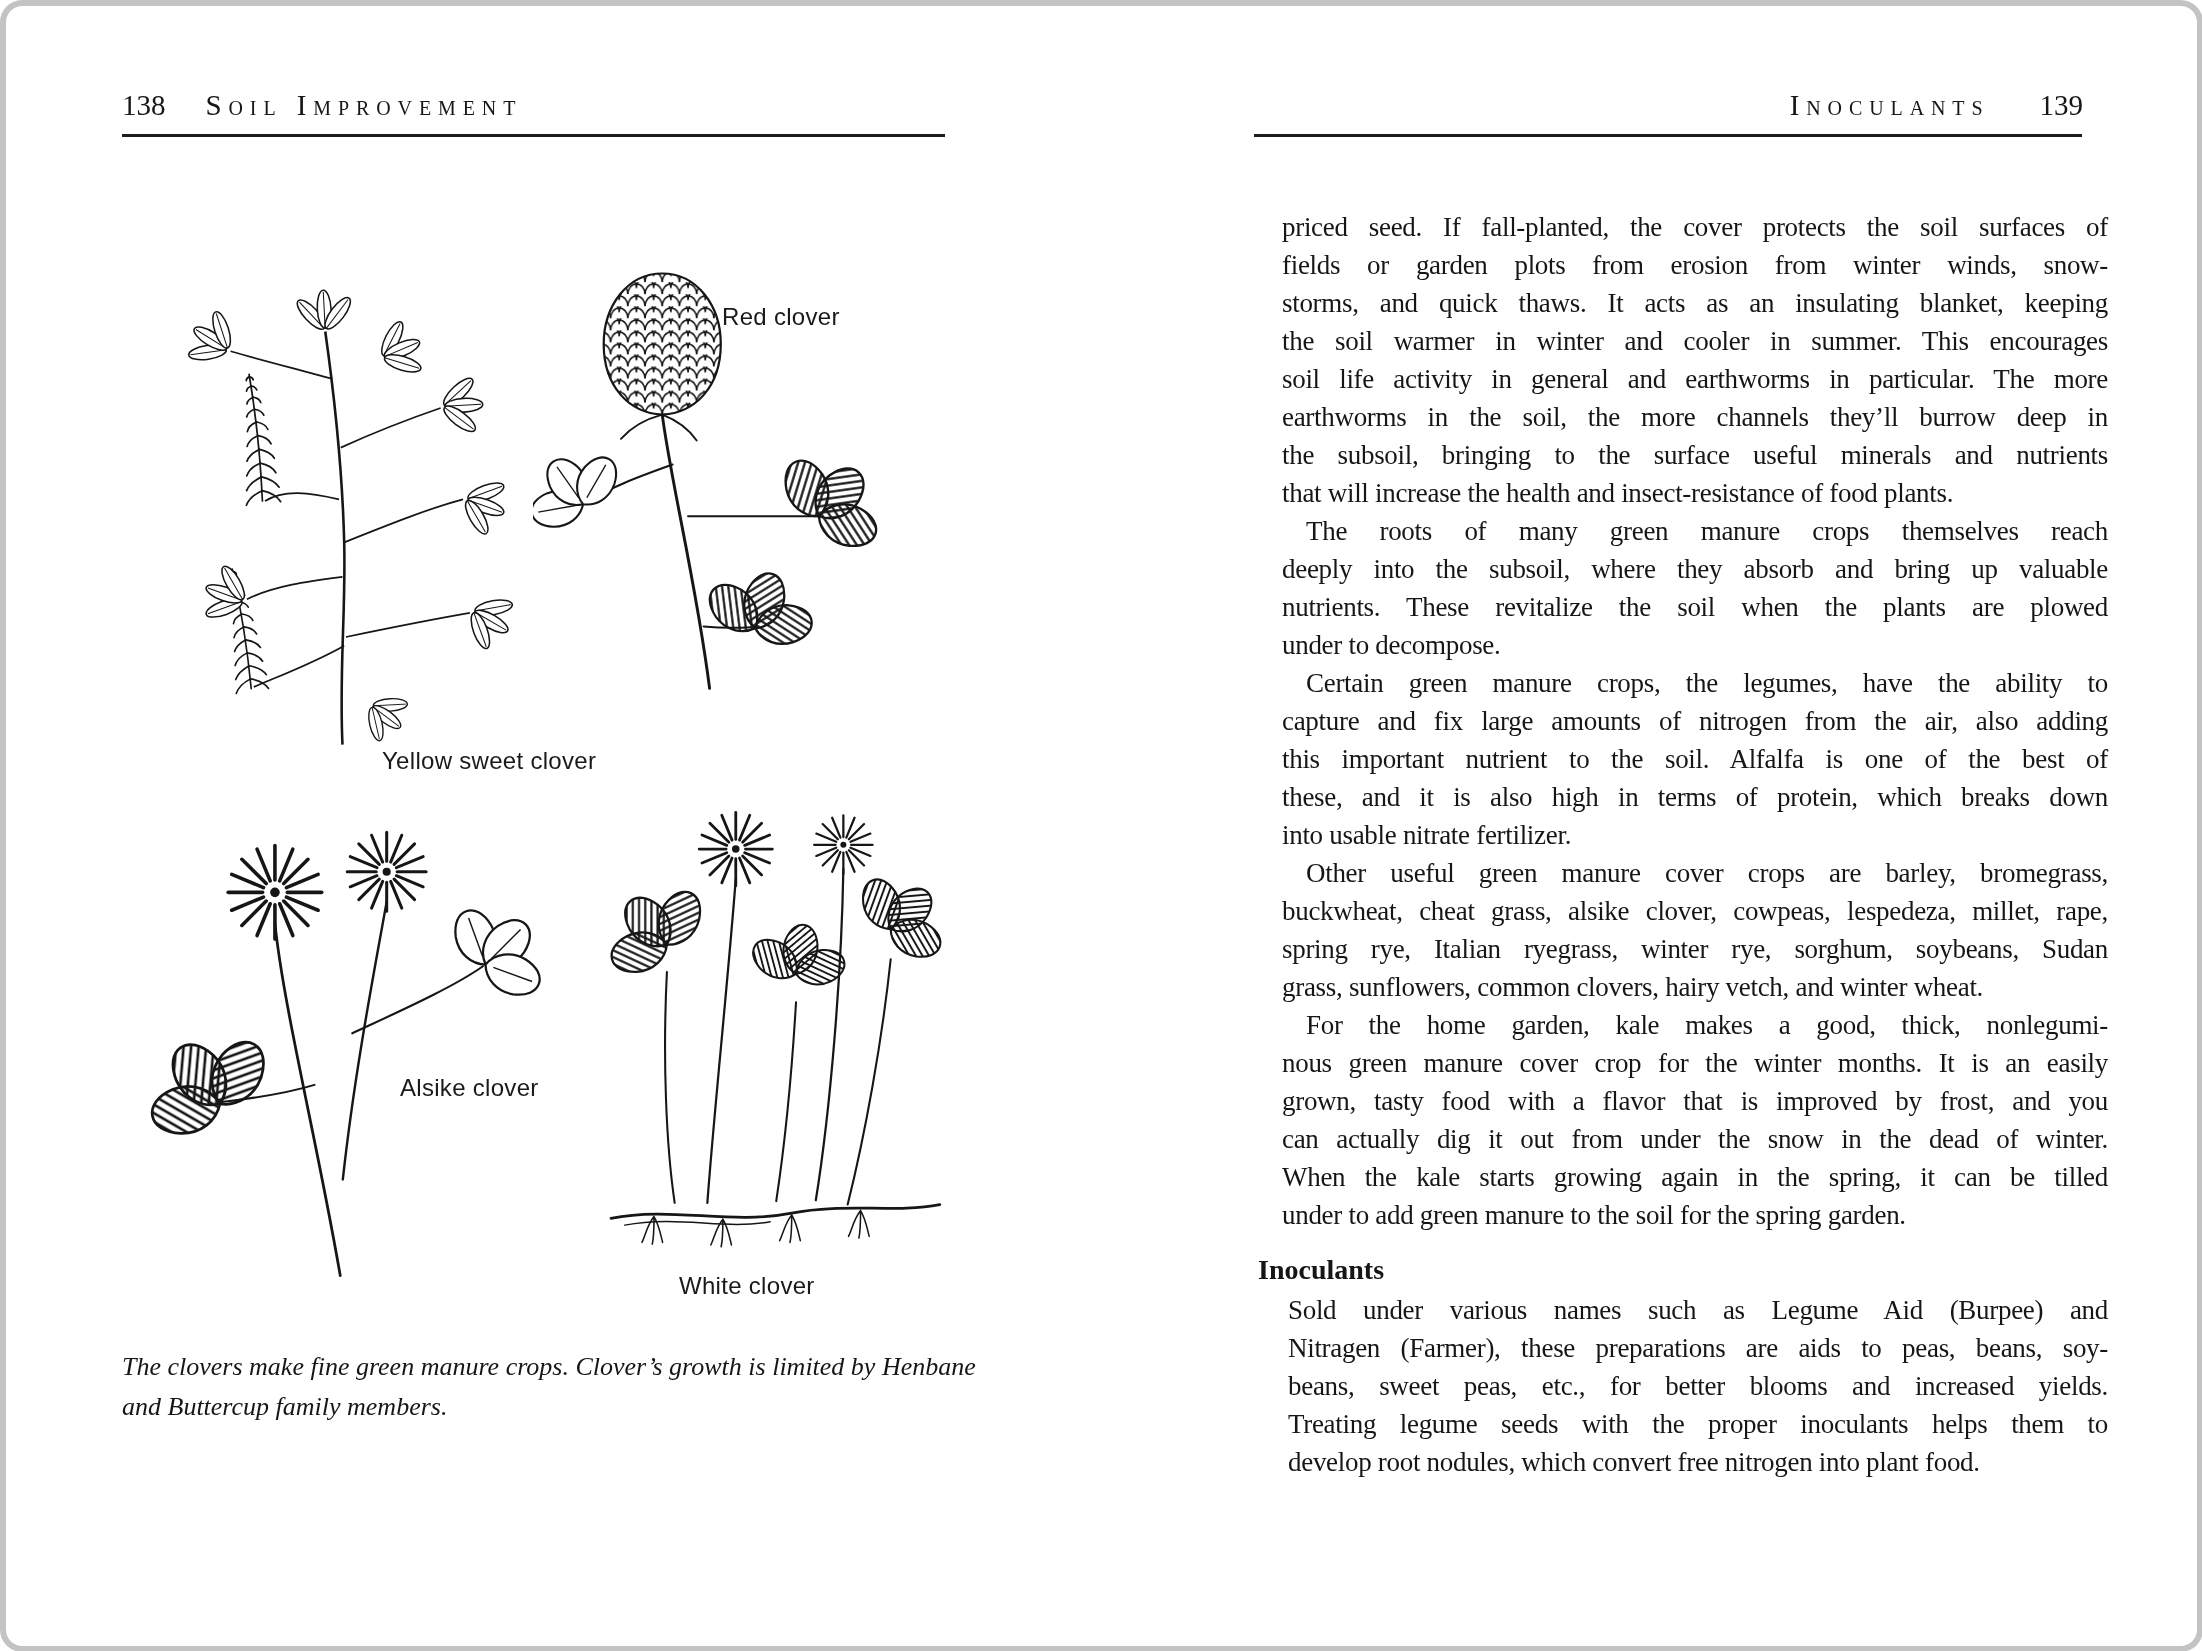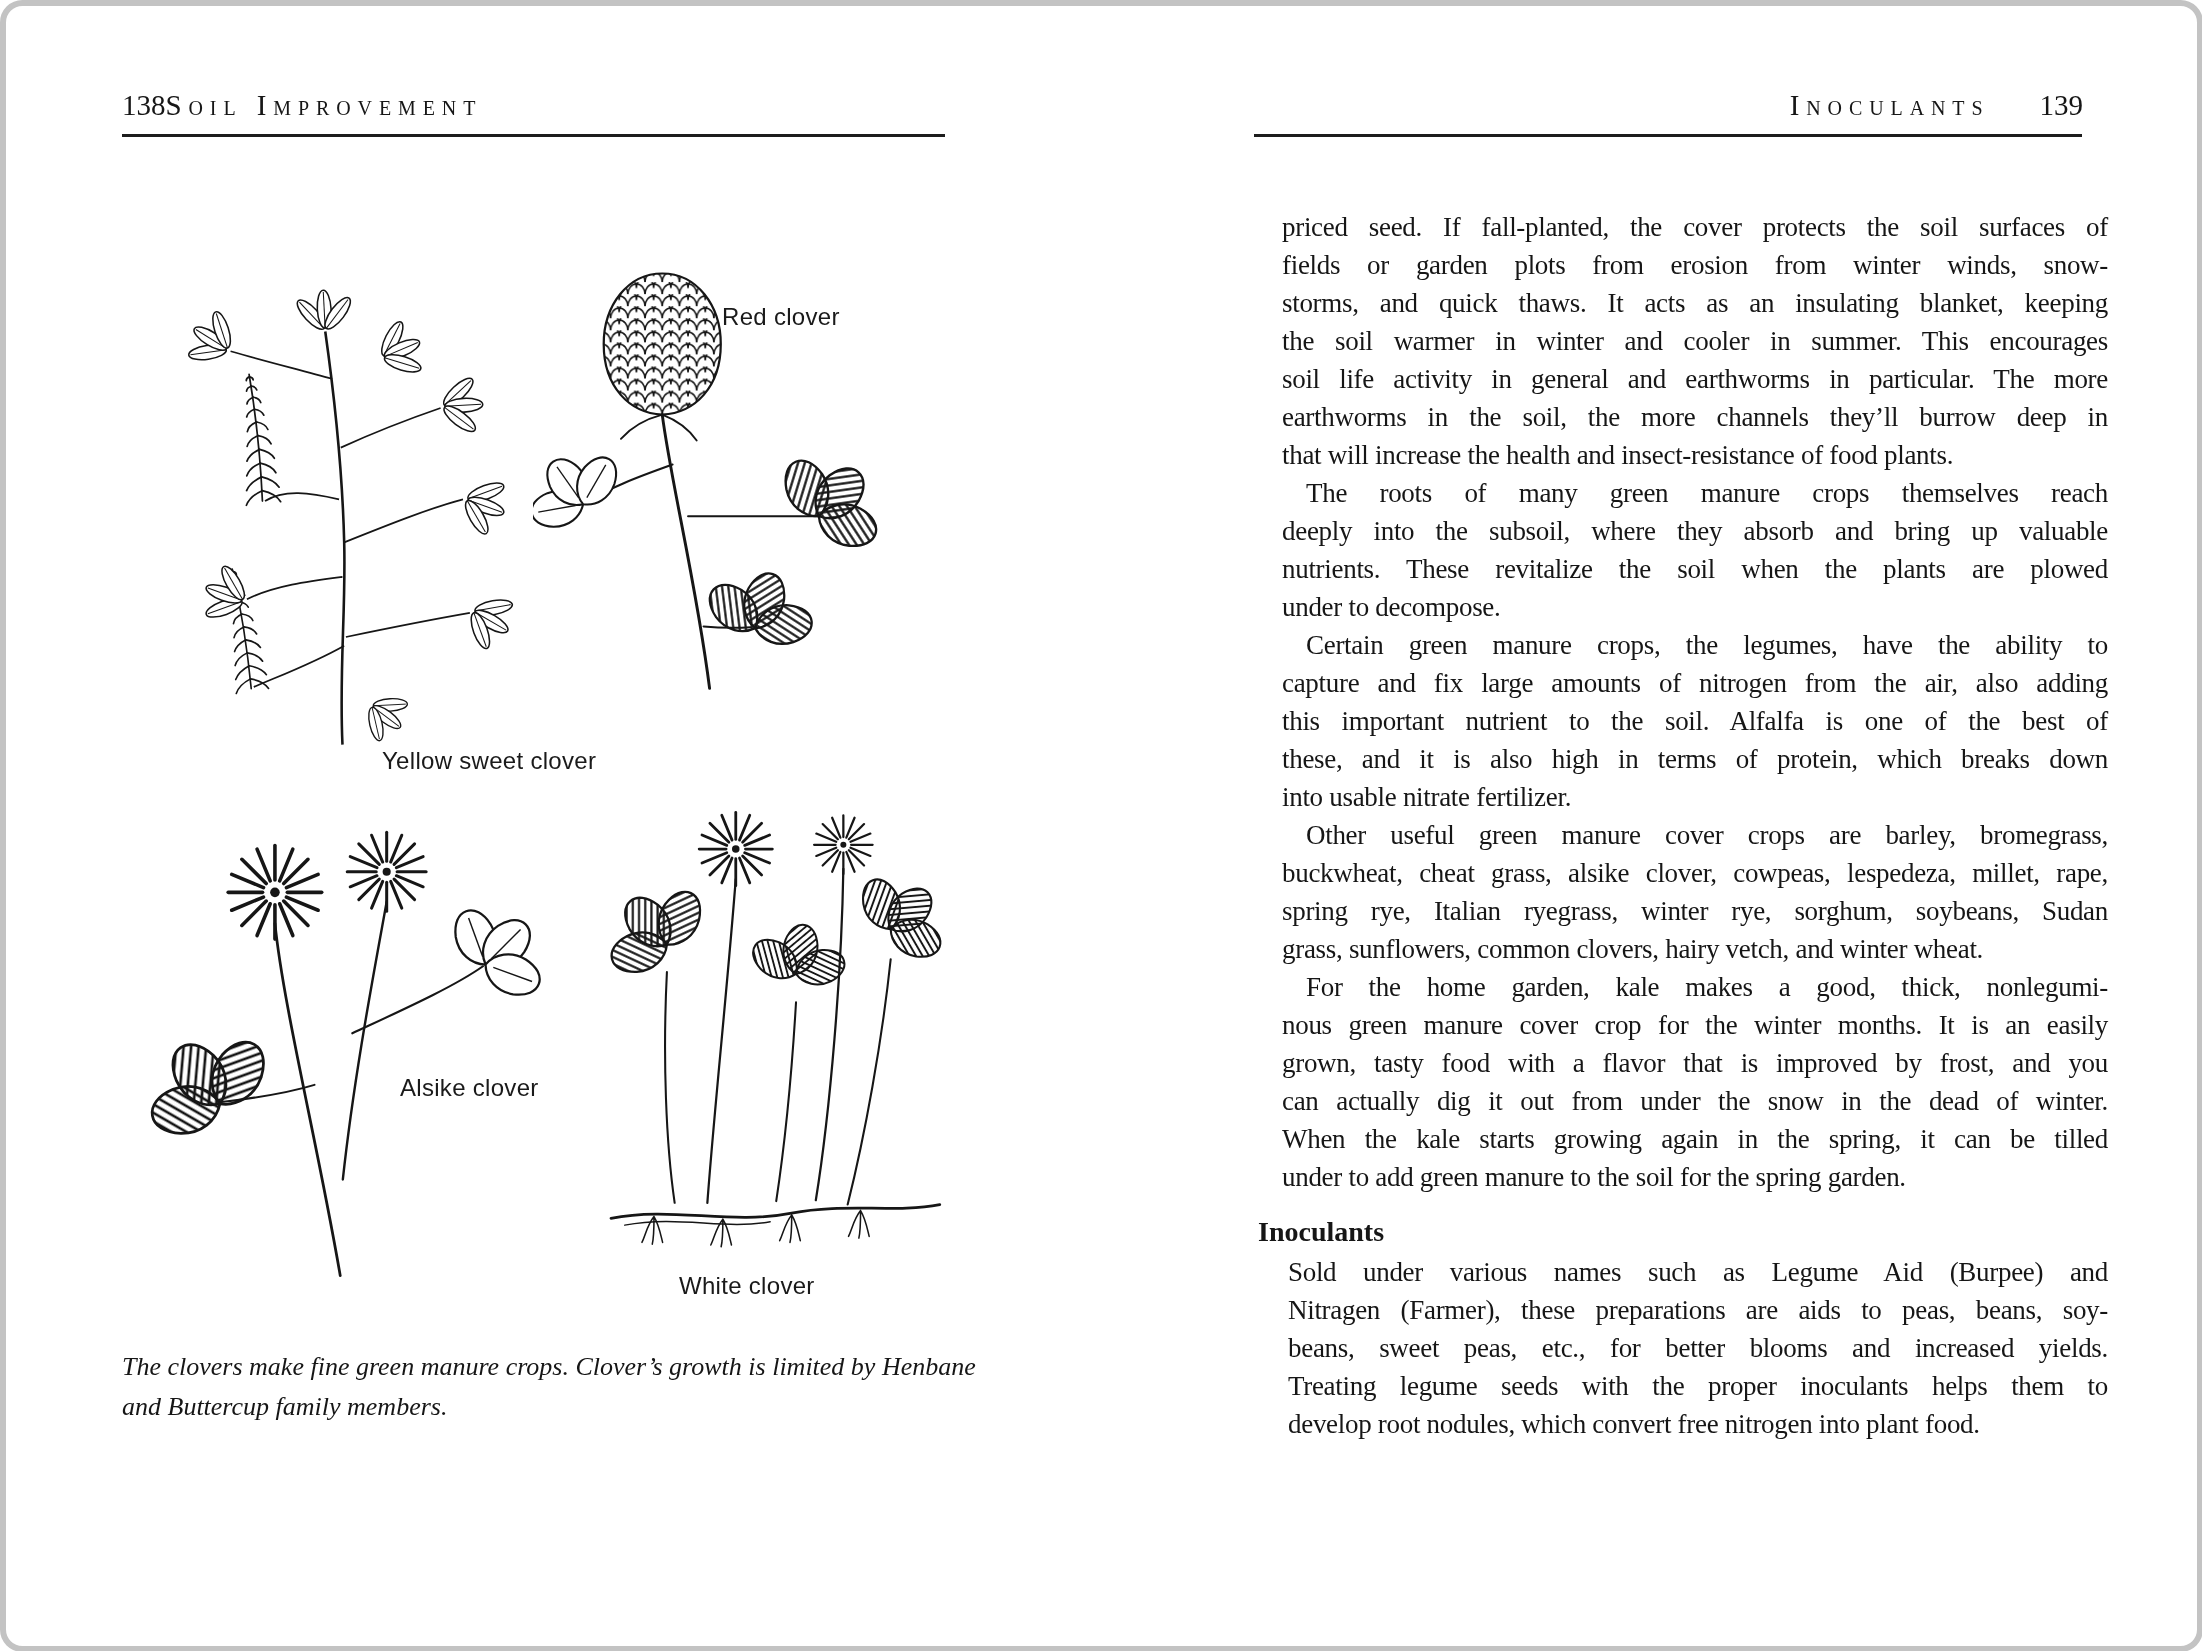--- a/index.html
+++ b/index.html
@@ -10,21 +10,21 @@
   .frame{
     position:absolute;inset:0;border:6px solid #c3c3c3;border-radius:22.4px;
     pointer-events:none;box-sizing:border-box;
   }
   
   .running-head{position:absolute;top:89px;font-size:29px;white-space:nowrap;}
   .running-head .smallcaps{font-variant:small-caps;letter-spacing:6.9px;}
   .running-head.left{left:122px;}
   .running-head.right{right:120px;text-align:right;}
   .running-head .pagenum{letter-spacing:0;}
-  .running-head.left .pagenum{}
+  .running-head.left .pagenum{margin-right:40px;}
   .running-head.right .pagenum{margin-left:50px;}
   .head-rule{position:absolute;top:134px;height:2.6px;background:#1d1d1d;}
   .head-rule.left{left:122px;width:823px;}
   .head-rule.right{left:1254px;width:828px;}
 
   
   .body-column{
     position:absolute;left:1282px;top:208px;width:826px;
     font-size:27px;line-height:38px;letter-spacing:-0.3px;
   }
@@ -233,20 +233,21 @@
 <div class="head-rule right"></div>
 
 <div class="body-column">
   <div class="para">
       <div class="line">priced seed. If fall-planted, the cover protects the soil surfaces of</div>
       <div class="line">fields or garden plots from erosion from winter winds, snow-</div>
       <div class="line">storms, and quick thaws. It acts as an insulating blanket, keeping</div>
       <div class="line">the soil warmer in winter and cooler in summer. This encourages</div>
       <div class="line">soil life activity in general and earthworms in particular. The more</div>
       <div class="line">earthworms in the soil, the more channels they’ll burrow deep in</div>
+      <div class="line">the subsoil, bringing to the surface useful minerals and nutrients</div>
       <div class="line last">that will increase the health and insect-resistance of food plants.</div>
     </div>
   <div class="para indent">
       <div class="line">The roots of many green manure crops themselves reach</div>
       <div class="line">deeply into the subsoil, where they absorb and bring up valuable</div>
       <div class="line">nutrients. These revitalize the soil when the plants are plowed</div>
       <div class="line last">under to decompose.</div>
     </div>
   <div class="para indent">
       <div class="line">Certain green manure crops, the legumes, have the ability to</div>

